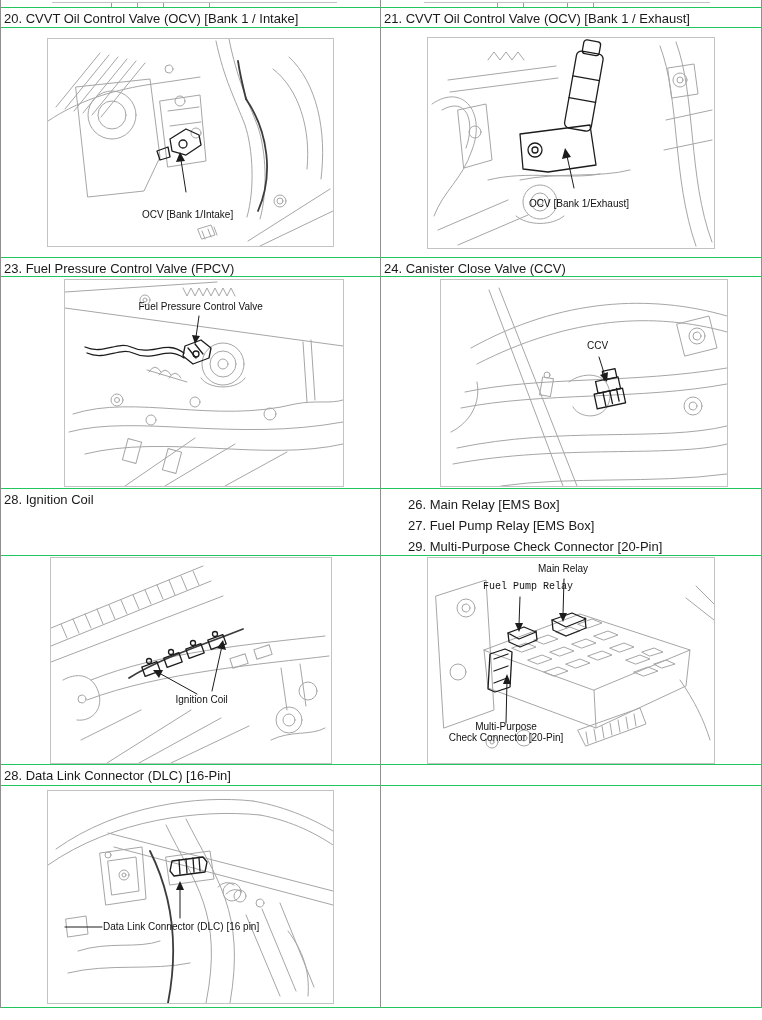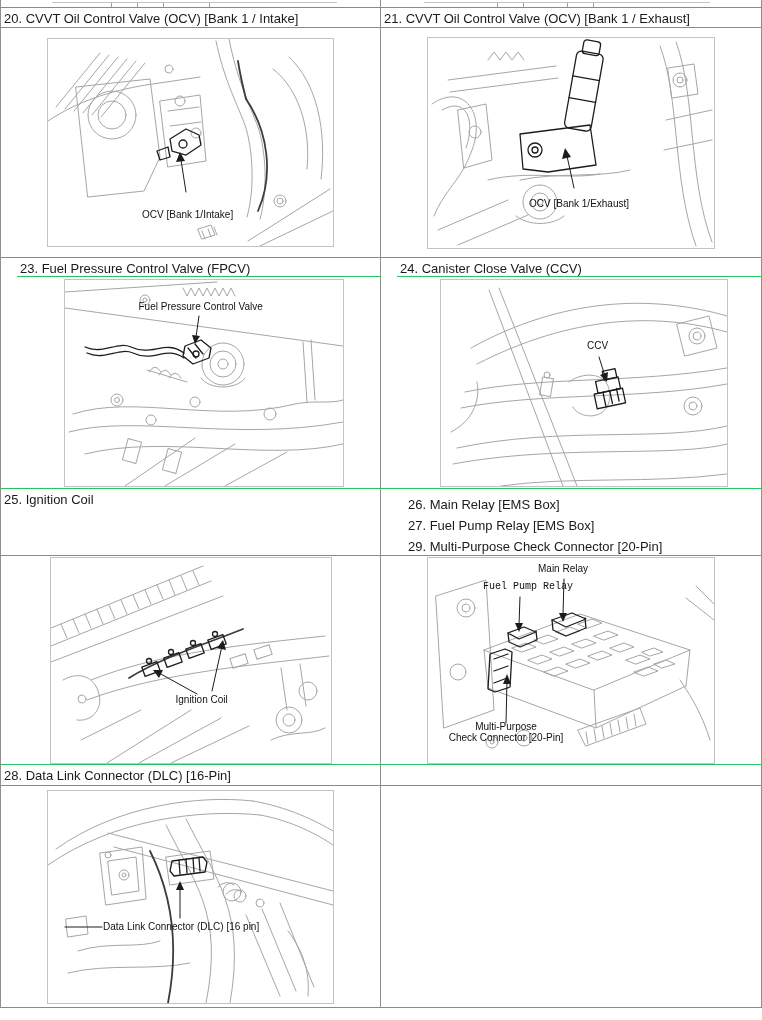--- a/index.html
+++ b/index.html
@@ -4,21 +4,21 @@
 <style>
   html,body{margin:0;padding:0;background:#ffffff;}
   body{font-family:"Liberation Sans", sans-serif;color:#1a1a1a;}
   .page{width:762px;height:1020px;position:relative;background:#fff;overflow:hidden;}
   .tbl{width:760px;border-left:1px solid #8f8f8f;border-right:1px solid #8f8f8f;display:grid;grid-template-columns:380px 380px;}
   .cell{border-bottom:1px solid #22c55e;box-sizing:border-box;position:relative;background:#fff;overflow:hidden;}
   .c0{border-right:1px solid #8f8f8f;}
   .h-sliver{height:8px;}
   .h-head1{height:20px;}
   .h-img1{height:230px;}
-  .h-head2{height:19px;margin-left:16px;}
+  .h-head2{height:19px;}
   .h-img2{height:212px;padding-left:26px;}
   .h-head3{height:67px;}
   .h-img3{height:209px;}
   .h-head4{height:21px;}
   .h-img4{height:222px;}
   .hcell{font-size:13px;line-height:15px;padding:3px 4px 0 3px;white-space:nowrap;}
   .hcell.tall{padding-top:5px;}
   .hcell.tall div{line-height:21px;margin-left:24px;}
   .imgcell{display:flex;align-items:center;justify-content:center;}
   .fig{position:relative;background:#fff;border:1px solid #c3c3c3;}
@@ -238,21 +238,21 @@
                 <rect x="162" y="90" width="13" height="9"></rect>
               </g>
           </g>
           <line class="ar" x1="158" y1="77" x2="164" y2="96"></line>
             <polygon class="ah" points="166,102 159,95 167,92"></polygon>
         </svg>
         <div class="callout" style="left:146px;top:60px;">CCV</div>
       </div>
     </div>
 
-    <div class="cell c0 h-head3 hcell">25. Ignition Coil</div>
+    <div class="cell c0 h-head3 hcell">28. Ignition Coil</div>
     <div class="cell h-head3 hcell tall">
       <div>26. Main Relay [EMS Box]</div>
       <div>27. Fuel Pump Relay [EMS Box]</div>
       <div>29. Multi-Purpose Check Connector [20-Pin]</div>
     </div>
 
     <div class="cell c0 h-img3 imgcell">
       <div class="fig fig5">
         <svg class="sk" viewBox="0 0 280 205">
           <path d="M0,70 L152,8"></path>

